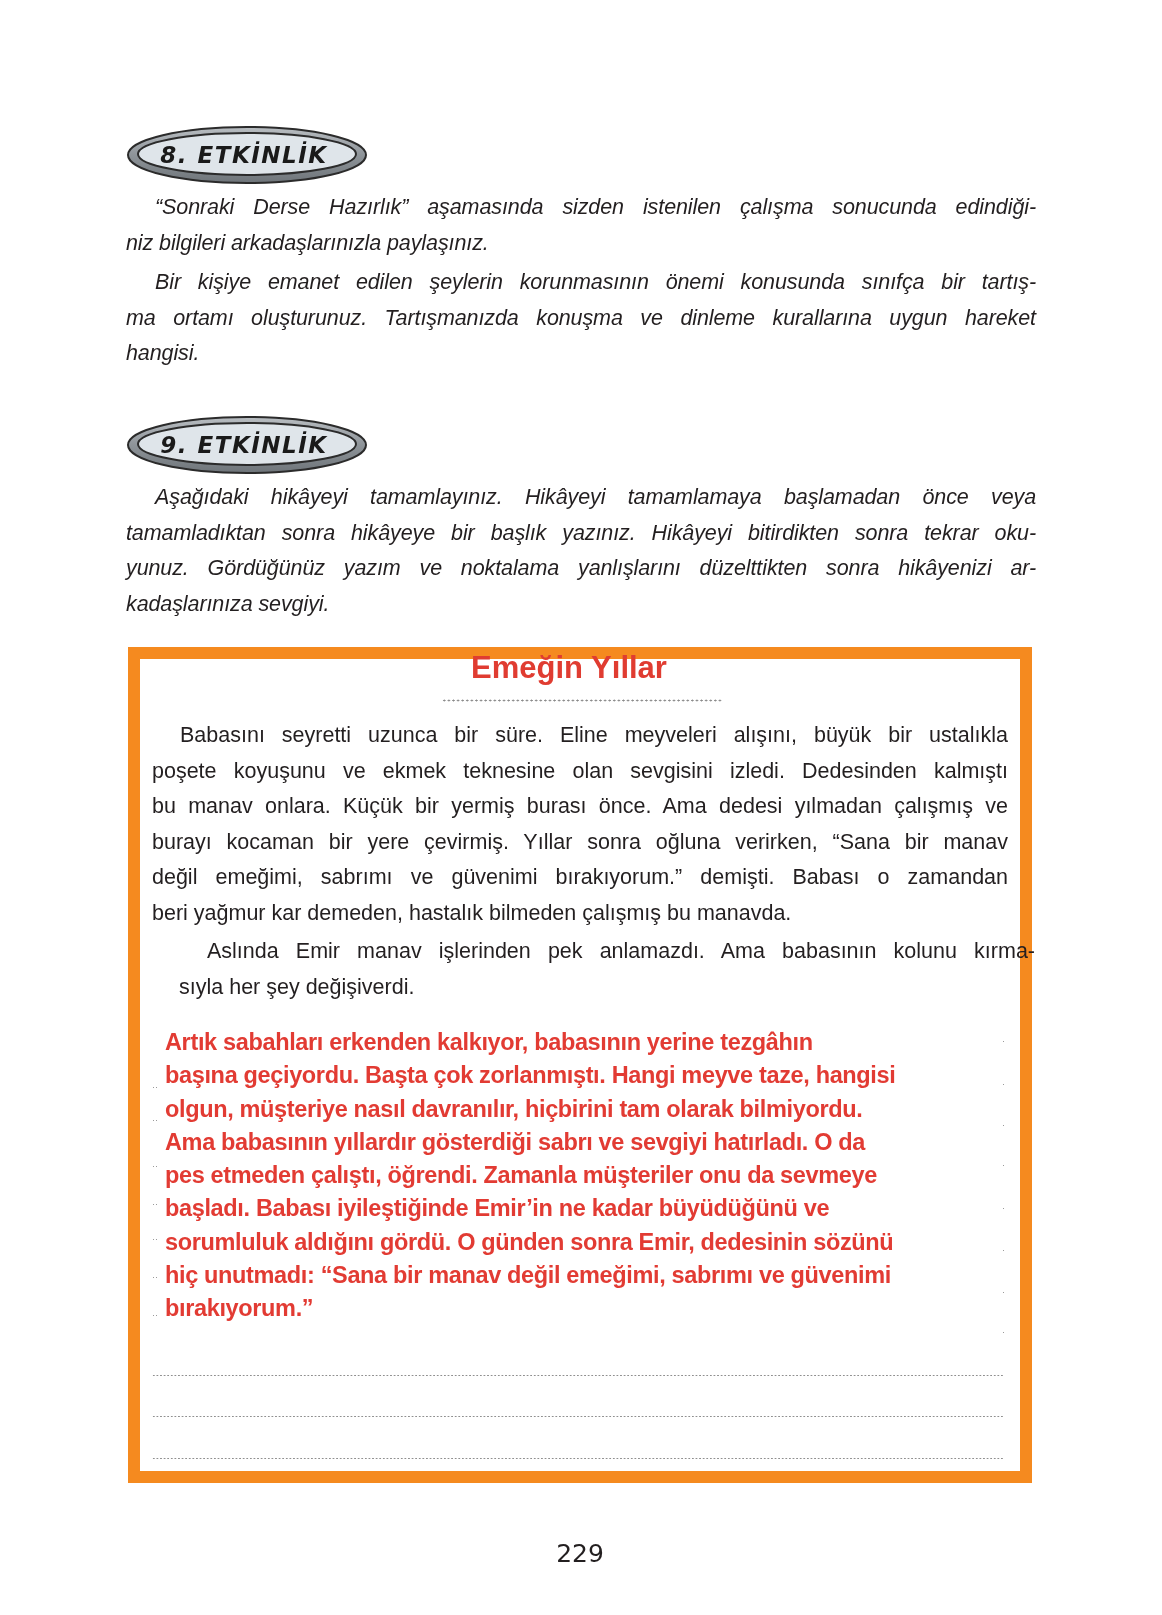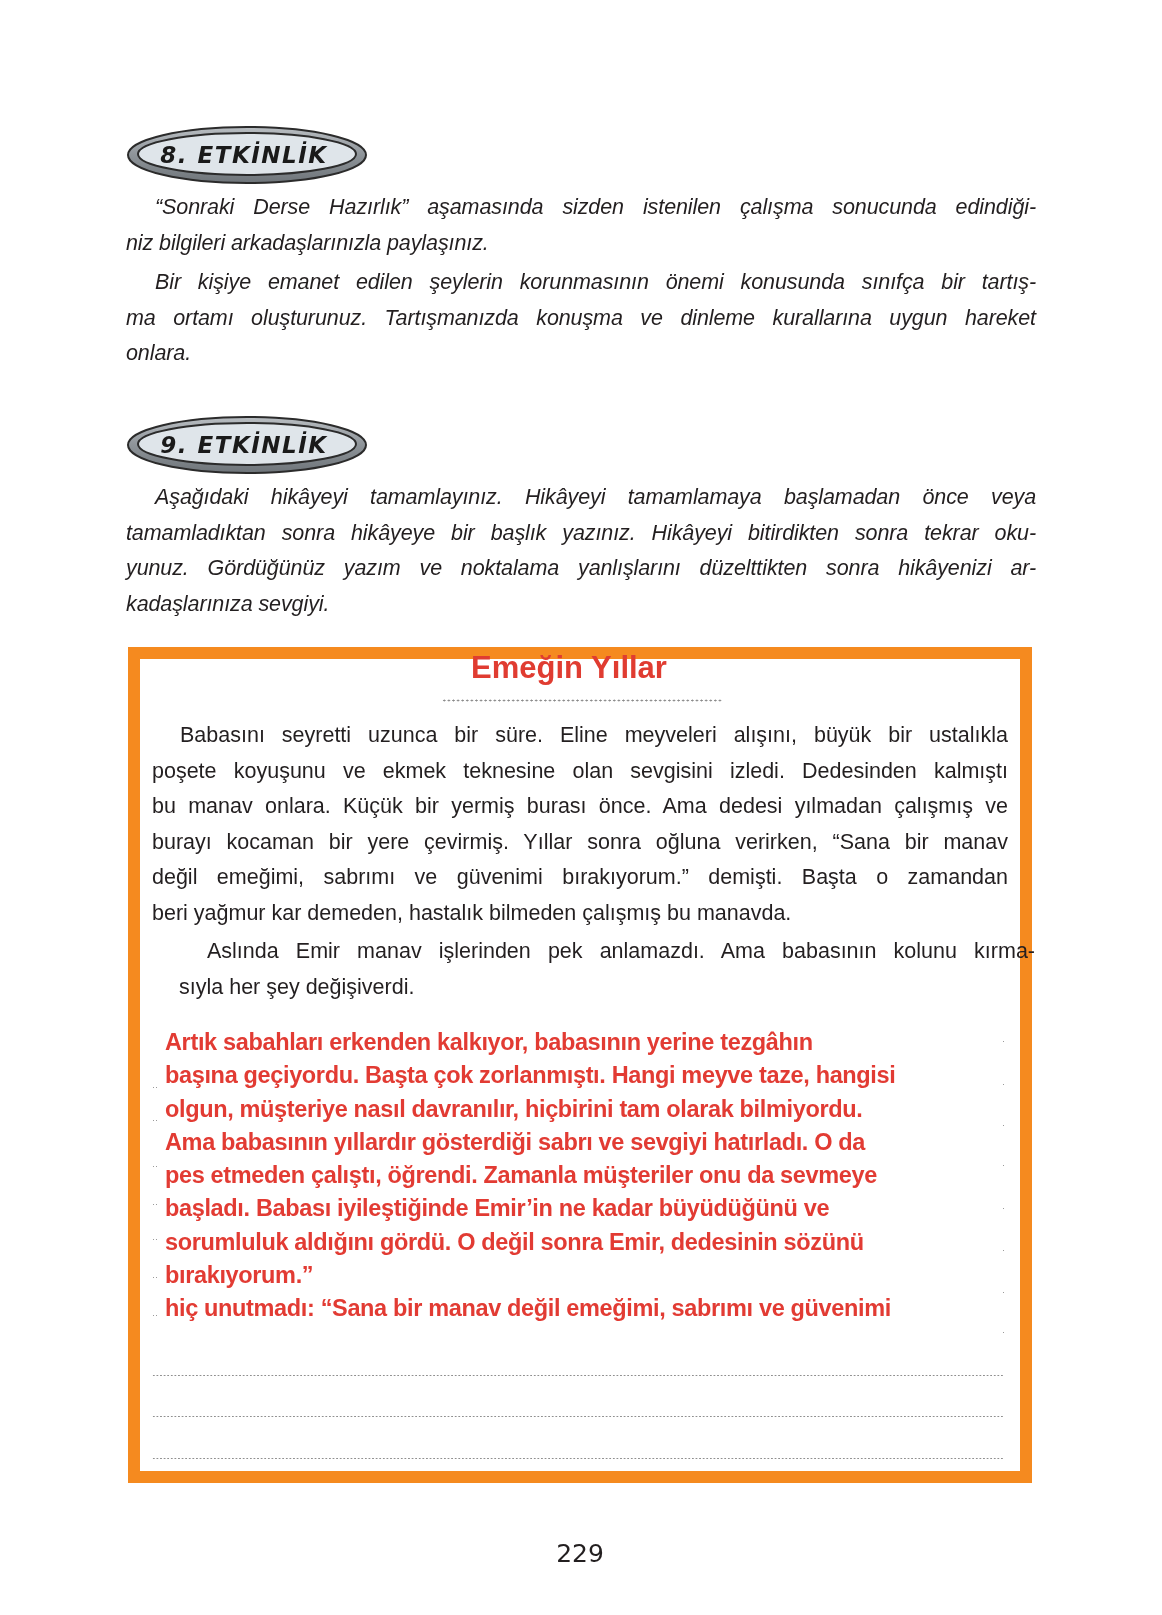--- a/index.html
+++ b/index.html
@@ -100,21 +100,21 @@
   <div class="badge-label">8. ETKİNLİK</div>
 </div>
 
 <div class="para" style="top:190px; text-indent:0;">
   <span class="ln first">“Sonraki Derse Hazırlık” aşamasında sizden istenilen çalışma sonucunda edindiği-</span>
   <span class="ln cont last">niz bilgileri arkadaşlarınızla paylaşınız.</span>
 </div>
 <div class="para" style="top:265px; text-indent:0;">
   <span class="ln first">Bir kişiye emanet edilen şeylerin korunmasının önemi konusunda sınıfça bir tartış-</span>
   <span class="ln cont">ma ortamı oluşturunuz. Tartışmanızda konuşma ve dinleme kurallarına uygun hareket</span>
-  <span class="ln cont last">onlara.</span>
+  <span class="ln cont last">hangisi.</span>
 </div>
 
 <div class="badge" style="left:126px; top:415px;">
   <svg width="242" height="60" viewBox="0 0 242 60">
     <defs>
       <linearGradient id="g9" x1="0" y1="0" x2="0" y2="1">
         <stop offset="0" stop-color="#b9bec2"></stop>
         <stop offset="0.5" stop-color="#8e9499"></stop>
         <stop offset="1" stop-color="#6f757a"></stop>
       </linearGradient>
@@ -137,21 +137,21 @@
 <div class="story-title">
   <span>Emeğin Yıllar</span>
 </div>
 <div class="title-dots"></div>
 
 <div class="story" style="top:718px;">
   <span class="ln first">Babasını seyretti uzunca bir süre. Eline meyveleri alışını, büyük bir ustalıkla</span>
   <span class="ln">poşete koyuşunu ve ekmek teknesine olan sevgisini izledi. Dedesinden kalmıştı</span>
   <span class="ln">bu manav onlara. Küçük bir yermiş burası önce. Ama dedesi yılmadan çalışmış ve</span>
   <span class="ln">burayı kocaman bir yere çevirmiş. Yıllar sonra oğluna verirken, “Sana bir manav</span>
-  <span class="ln">değil emeğimi, sabrımı ve güvenimi bırakıyorum.” demişti. Başta o zamandan</span>
+  <span class="ln">değil emeğimi, sabrımı ve güvenimi bırakıyorum.” demişti. Babası o zamandan</span>
   <span class="ln last">beri yağmur kar demeden, hastalık bilmeden çalışmış bu manavda.</span>
 </div>
 <div class="story" style="top:934px;margin-left:27px;">
   <span class="ln first">Aslında Emir manav işlerinden pek anlamazdı. Ama babasının kolunu kırma-</span>
   <span class="ln last">sıyla her şey değişiverdi.</span>
 </div>
 
 <div class="leader-l" style="left:152px; top:1086px;"></div>
 <div class="leader-l" style="left:152px; top:1119px;"></div>
 <div class="leader-l" style="left:152px; top:1165px;"></div>
@@ -168,23 +168,23 @@
 <div class="leader-r" style="left:1002px; top:1291px;"></div>
 <div class="leader-r" style="left:1002px; top:1331px;"></div>
 
 <div class="hand" style="top:1026px;">
   <span class="ln">Artık sabahları erkenden kalkıyor, babasının yerine tezgâhın</span>
   <span class="ln">başına geçiyordu. Başta çok zorlanmıştı. Hangi meyve taze, hangisi</span>
   <span class="ln">olgun, müşteriye nasıl davranılır, hiçbirini tam olarak bilmiyordu.</span>
   <span class="ln">Ama babasının yıllardır gösterdiği sabrı ve sevgiyi hatırladı. O da</span>
   <span class="ln">pes etmeden çalıştı, öğrendi. Zamanla müşteriler onu da sevmeye</span>
   <span class="ln">başladı. Babası iyileştiğinde Emir’in ne kadar büyüdüğünü ve</span>
-  <span class="ln">sorumluluk aldığını gördü. O değil sonra Emir, dedesinin sözünü</span>
+  <span class="ln">sorumluluk aldığını gördü. O günden sonra Emir, dedesinin sözünü</span>
+  <span class="ln">hiç unutmadı: “Sana bir manav değil emeğimi, sabrımı ve güvenimi</span>
   <span class="ln">bırakıyorum.”</span>
-  <span class="ln">hiç unutmadı: “Sana bir manav değil emeğimi, sabrımı ve güvenimi</span>
 </div>
 
 <div class="write-line" style="top:1374px;"></div>
 <div class="write-line" style="top:1415px;"></div>
 <div class="write-line" style="top:1457px;"></div>
 
 <div class="page-number">
   <span>229</span>
 </div>
 

